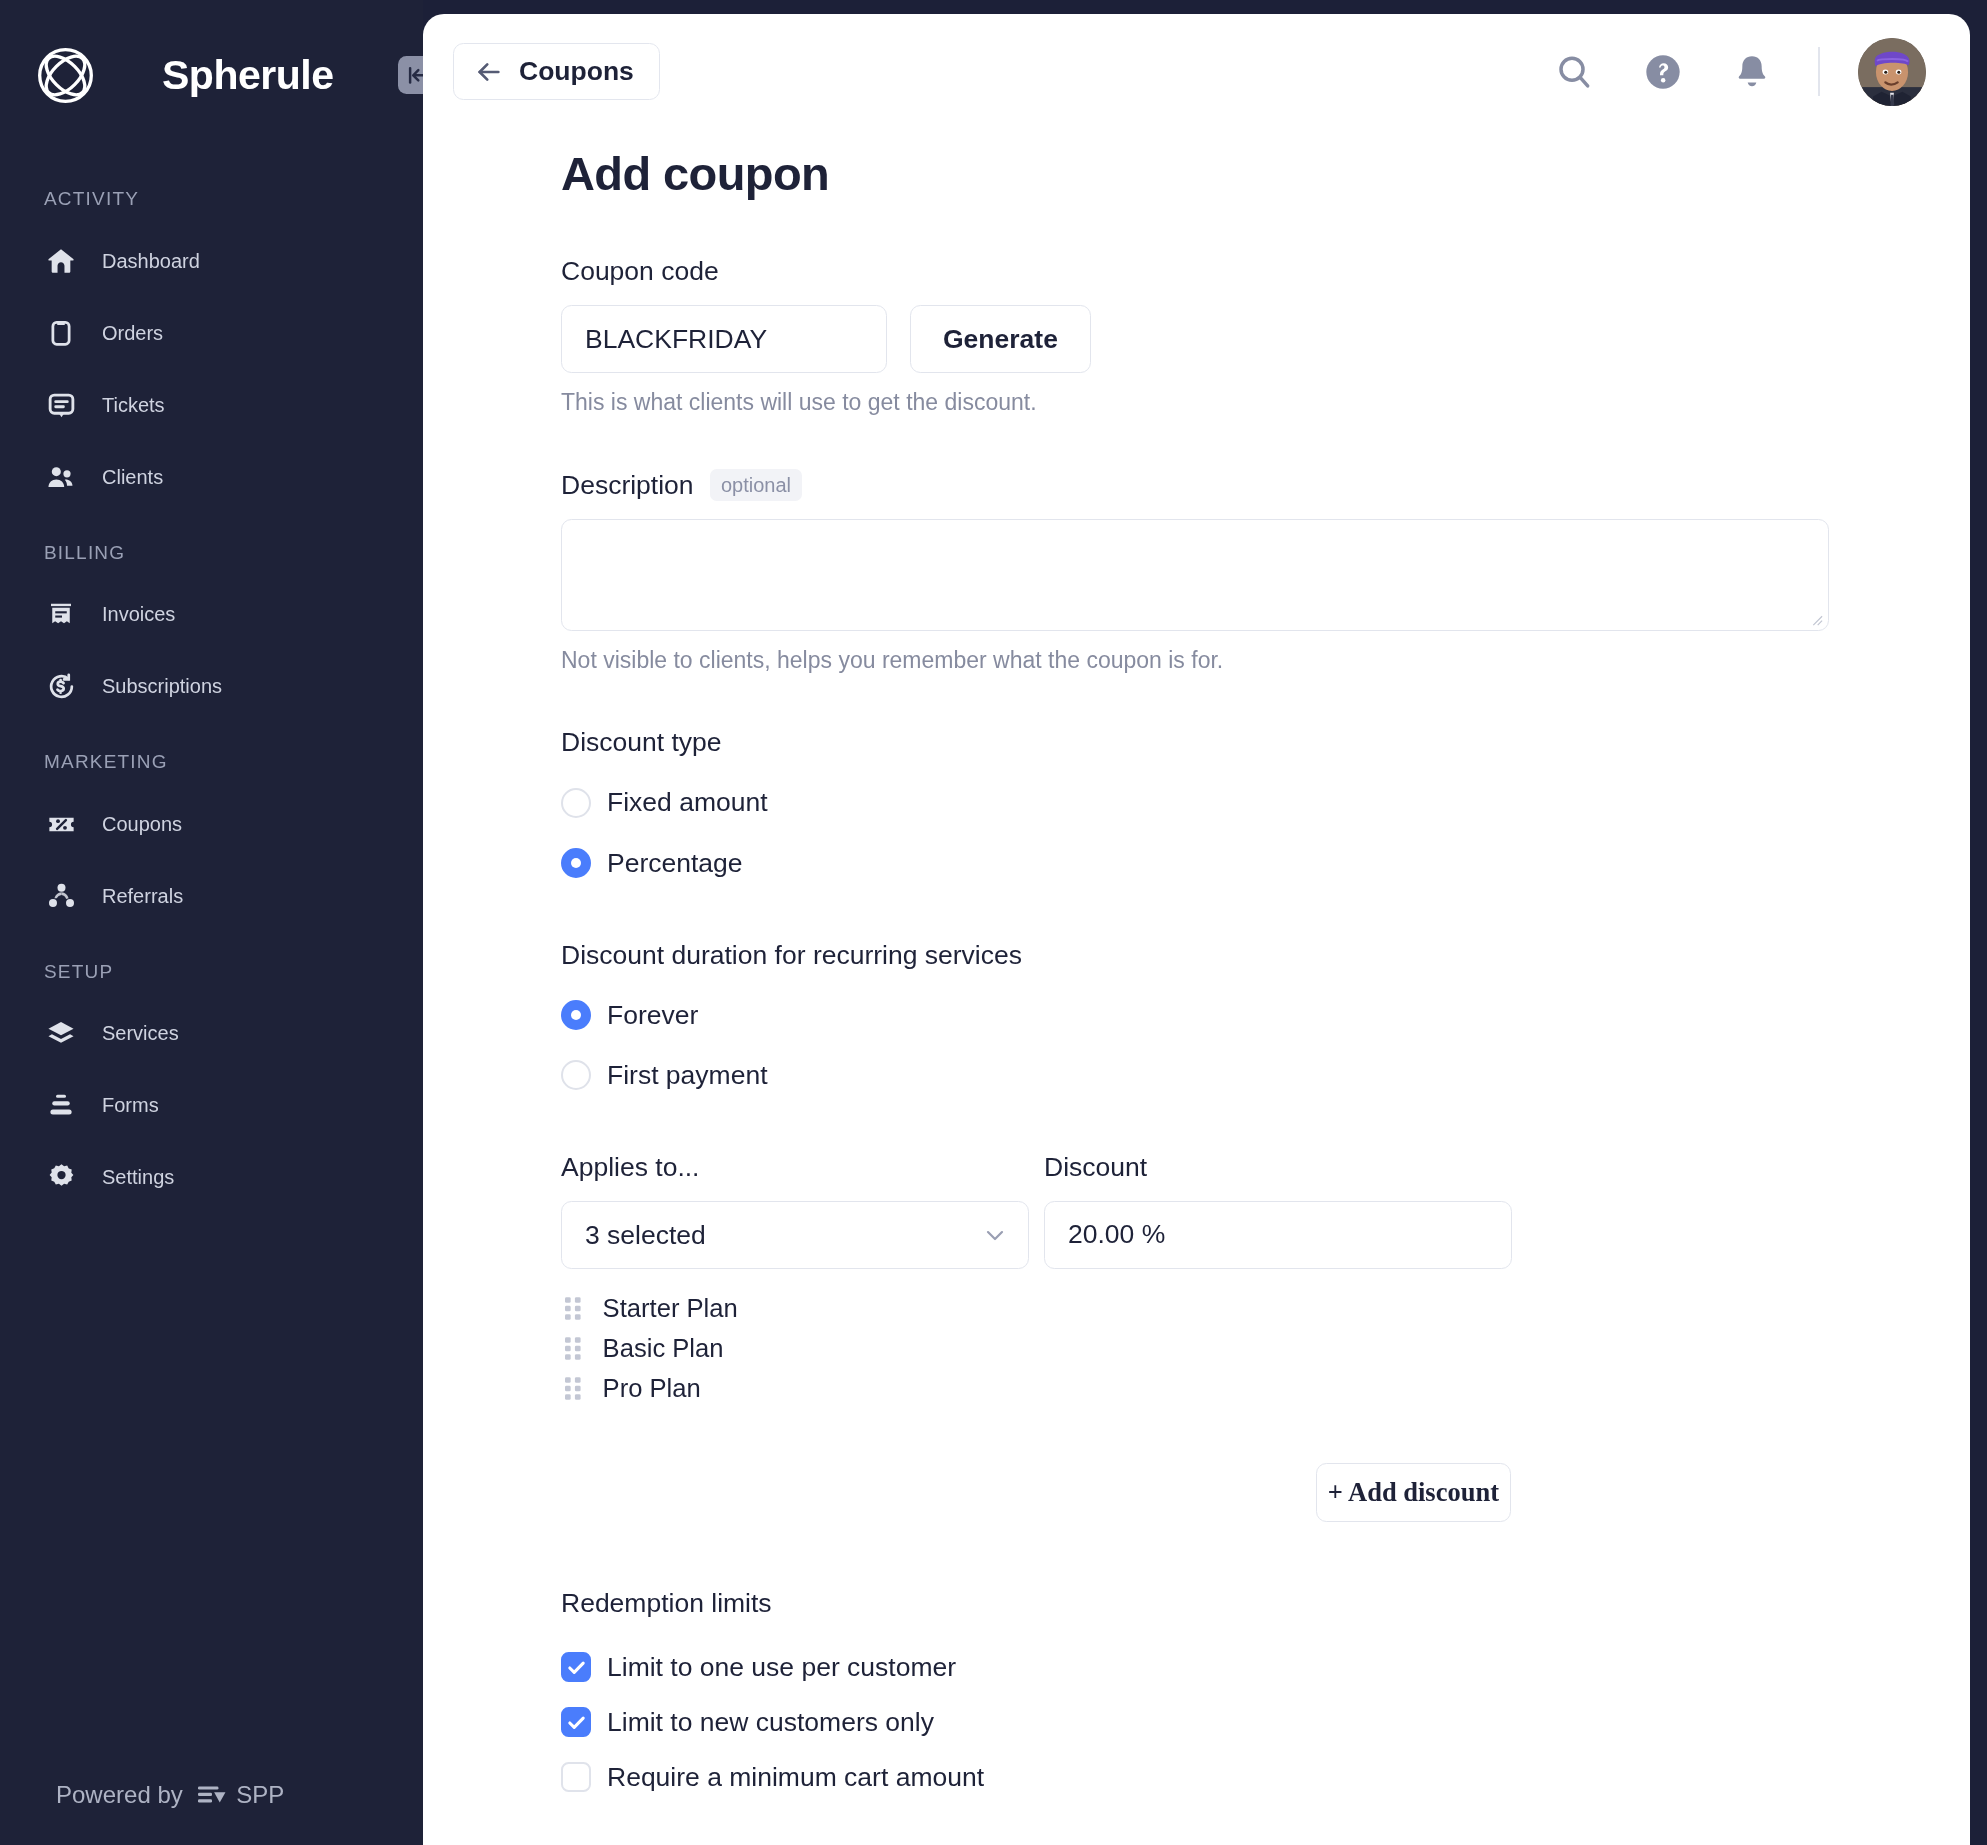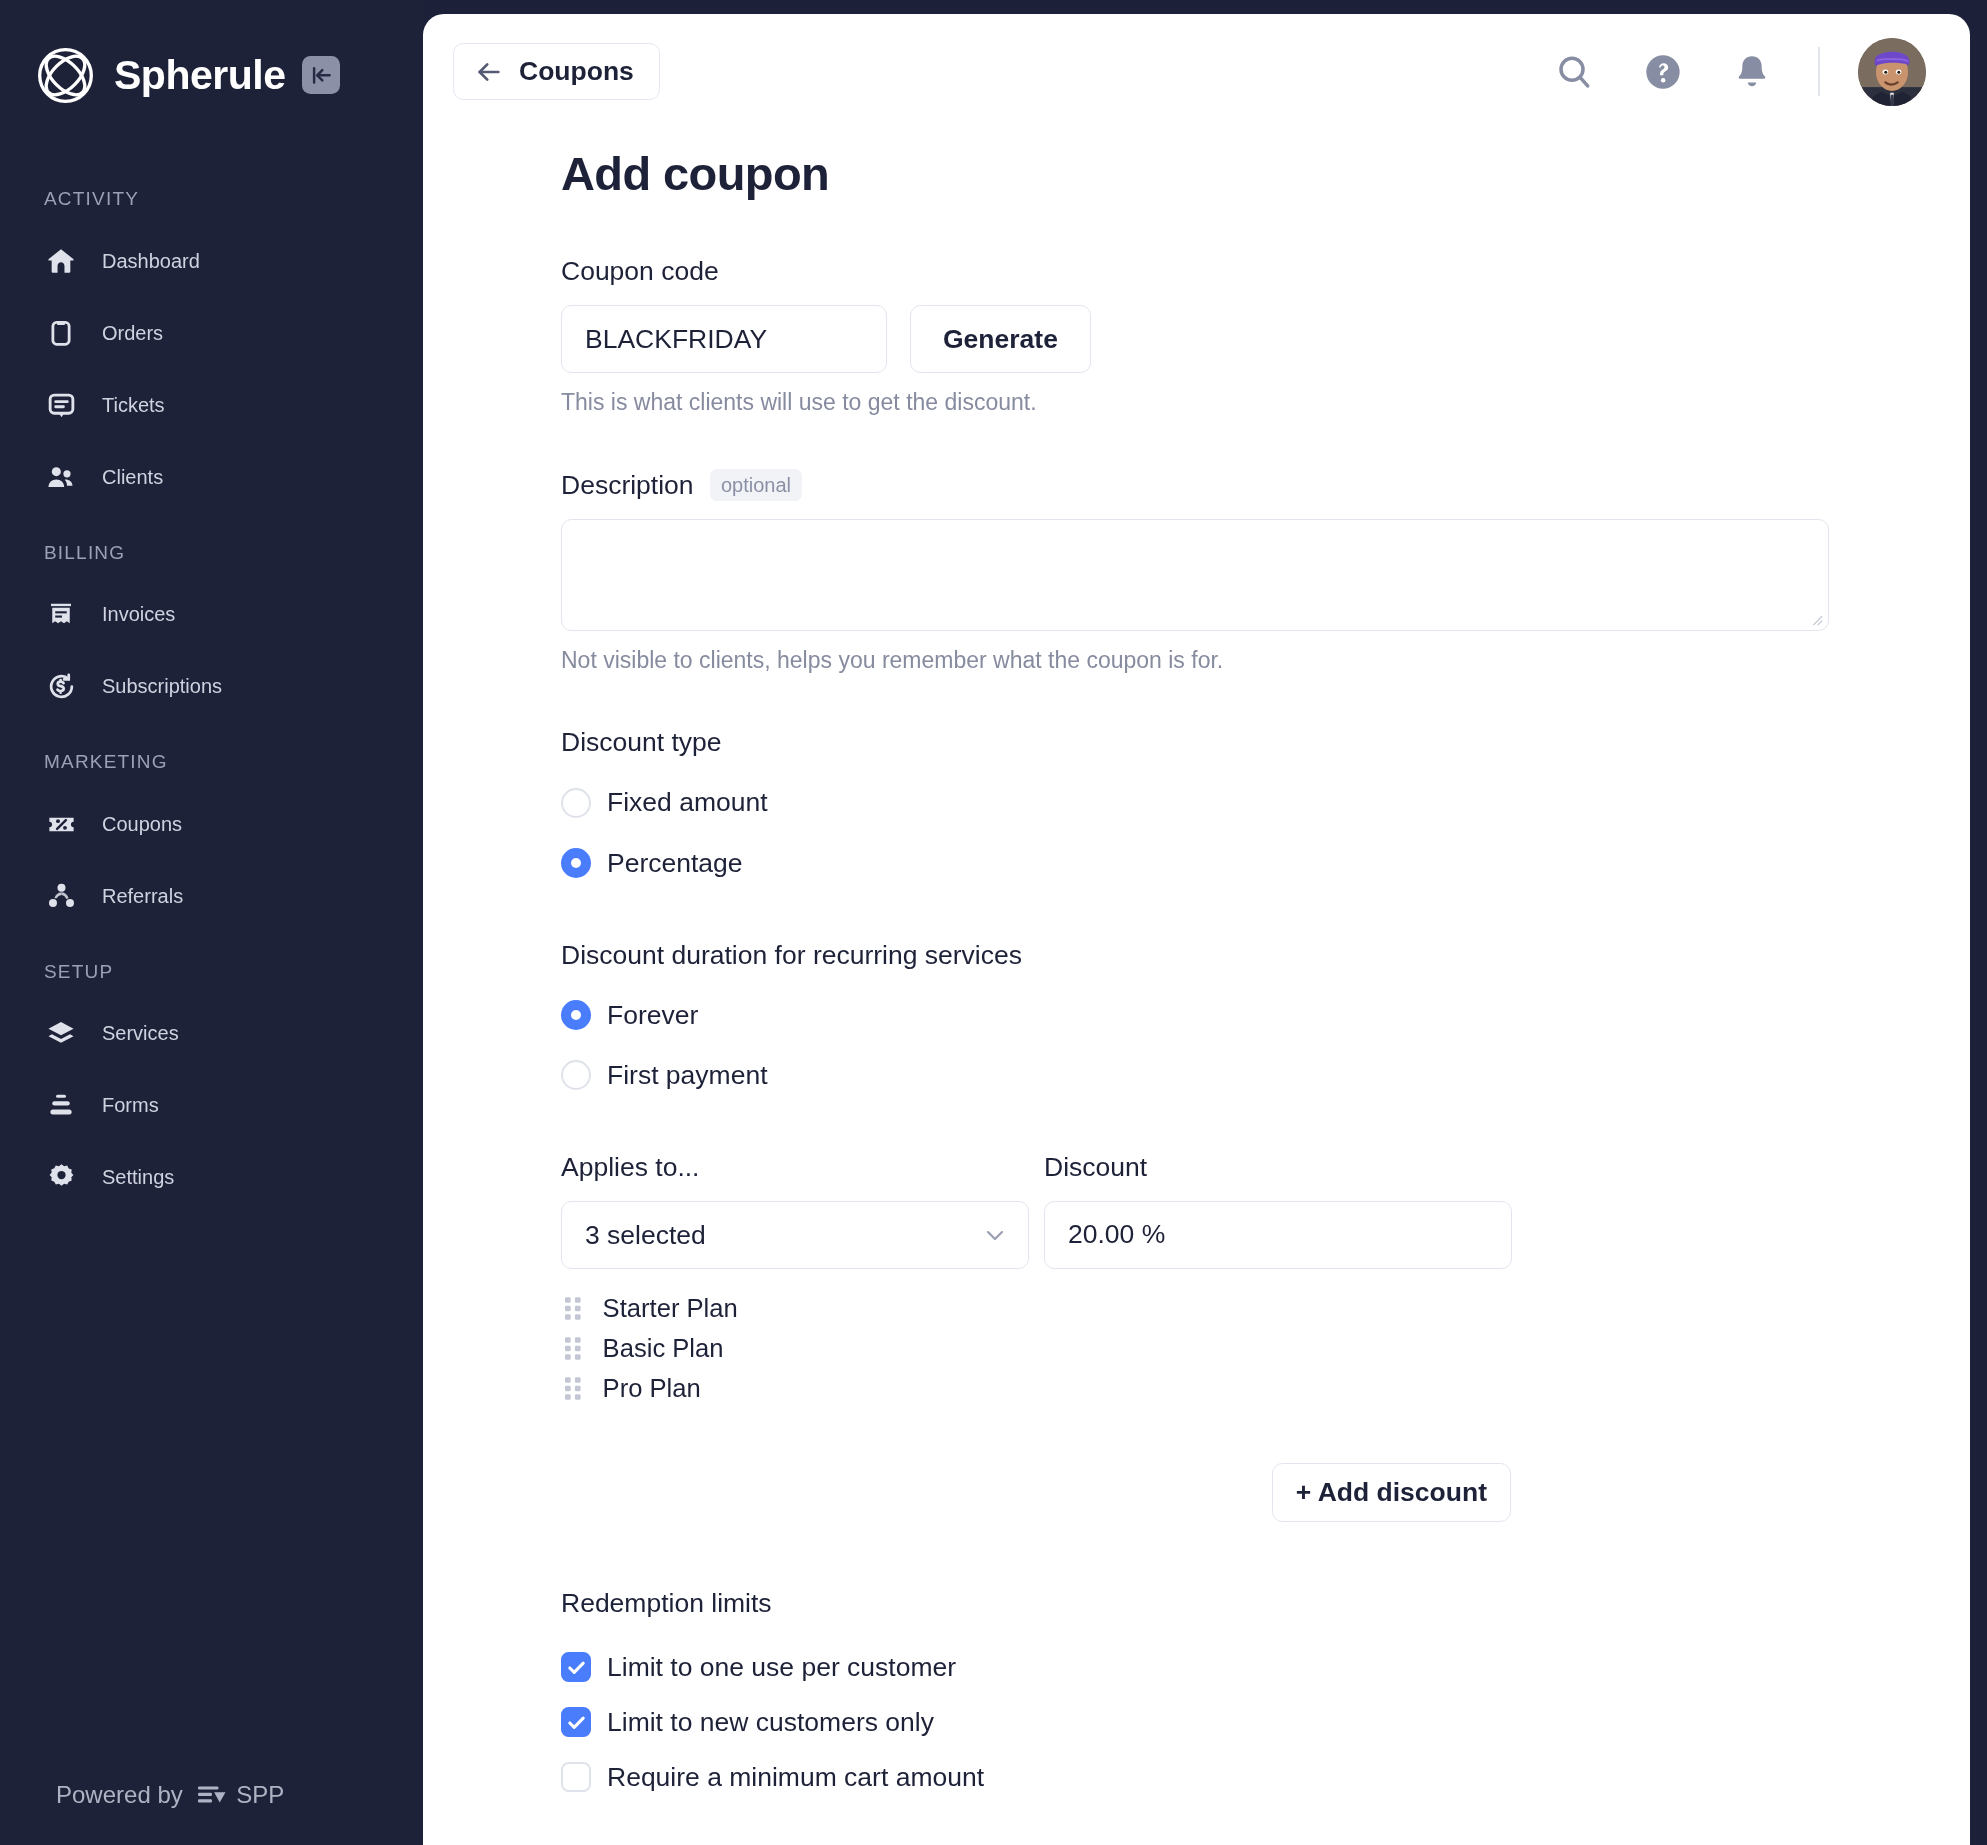--- a/index.html
+++ b/index.html
@@ -13,21 +13,21 @@
   .app { position: relative; width: 1987px; height: 1845px; display: flex; background: #1c2038; }
 
   
   .sidebar {
     width: 423px; height: 1845px;
     background: #1e2238;
     flex: 0 0 423px;
     position: relative;
     color: #c7cbda;
   }
-  .brand { display: flex; align-items: center; padding: 36px 0 0 36px; height: 114px; }
+  .brand { display: flex; align-items: center; padding: 36px 0 0 36px; height: 114px; gap: 48px; }
   .brand-logo { width: 59px; height: 59px; flex: 0 0 59px; }
   .brand-name {
     font-size: 41px; font-weight: 700; color: #ffffff;
     margin-left: 19px; letter-spacing: -0.5px;
   }
   .collapse-btn {
     width: 38px; height: 38px; border-radius: 8.5px;
     background: #8b90a6; margin-left: 17px;
     display: flex; align-items: center; justify-content: center;
     flex: 0 0 38px;
@@ -169,24 +169,24 @@
   }
   .select .chev { margin-left: auto; color: #9a9fb3; display: flex; }
 
   .plan-list { margin-top: 21px; }
   .plan-item { display: flex; align-items: center; height: 38px; margin-bottom: 1.9px; }
   .grip { width: 24.6px; height: 24.6px; flex: 0 0 24.6px; display: flex; align-items: center; justify-content: center; cursor: grab; }
   .plan-name { font-size: 25.6px; color: #1e2238; margin-left: 17px; }
 
   .add-discount-wrap { display: flex; width: 950px; justify-content: flex-end; margin-top: 55px; }
   .add-discount {
-    height: 59px; padding: 0 23px; border: 1.5px solid #e2e5ed;
+    height: 59px; padding: 0 11px; border: 1.5px solid #e2e5ed;
     border-radius: 10.4px; background: #fff; cursor: pointer;
     display: flex; align-items: center; justify-content: center;
-    font-size: 26.5px; font-weight: 700; color: #1e2238;
+    font-size: 26.5px; font-weight: 700; color: #1e2238; font-family: Liberation Serif, serif;
   }
 
   .redemption { margin-top: 66px; }
   .redemption .opt-row { height: 55px; margin-bottom: 0; }
 </style>
 </head>
 <body>
 
 <div class="app">
 

